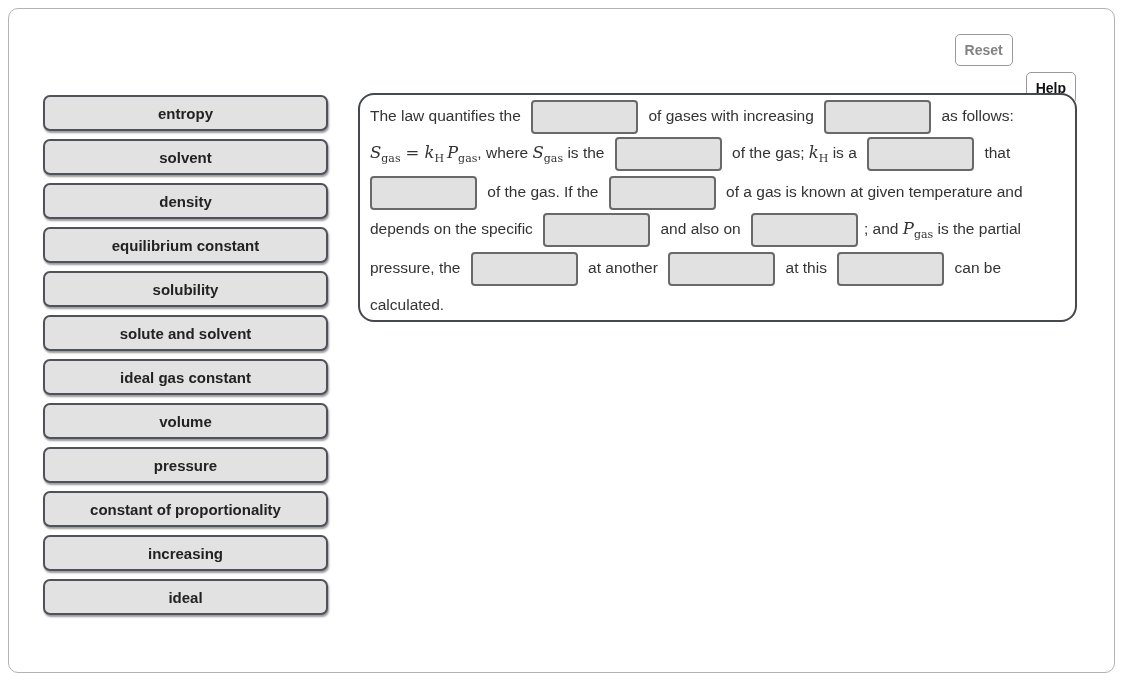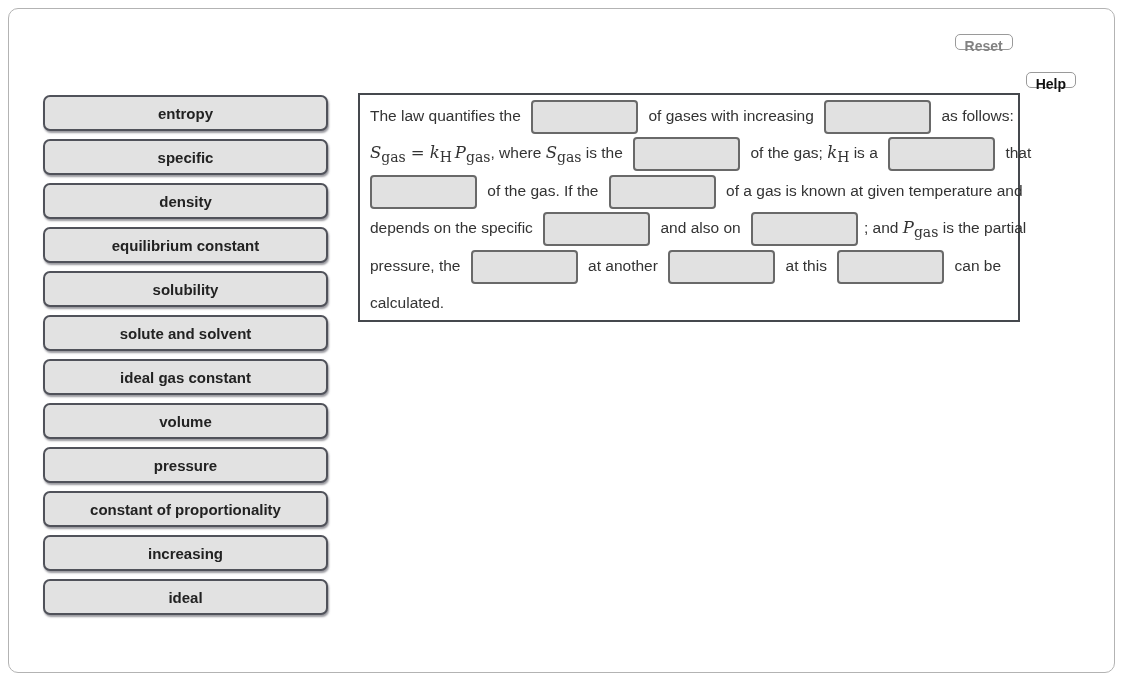--- a/index.html
+++ b/index.html
@@ -9,70 +9,70 @@
   }
   .frame {
     position:absolute; left:8px; top:8px; width:1105px; height:663px;
     border:1px solid #b3b3b3; border-radius:10px; background:#fff;
   }
   
   .toolbar { position:absolute; top:34px; right:47px; display:flex; gap:13px; }
   .btn {
     font-family:"Liberation Sans", sans-serif; font-weight:bold; font-size:14px;
     background:#fff; border:1px solid #9a9a9a; border-radius:5px;
-    padding:2px 9px; height:16px; line-height:18px; cursor:pointer;
+    padding:2px 9px; height:32px; line-height:18px; cursor:pointer;
   }
   .btn-reset { color:#828282; }
   .btn-help  { color:#111;margin-top:38px; }
 
   
   .tiles { position:absolute; left:43px; top:95px; width:285px; }
   .tile {
     box-sizing:border-box; height:36px; margin-bottom:8px;
     background:#e2e2e2; border:2px solid #50525a; border-radius:7px;
     box-shadow:1px 2px 2px rgba(70,70,80,0.55);
     display:flex; align-items:center; justify-content:center;
     font-weight:bold; font-size:15px; color:#222; cursor:pointer; user-select:none;
   }
 
   
   .panel {
-    position:absolute; left:358px; top:93px; width:662px; height:229px;
+    position:absolute; left:358px; top:93px; width:719px; height:229px;
     box-sizing:border-box; background:#fff;
-    border:2px solid #45484d; border-radius:0;
+    border:2px solid #45484d; border-radius:16px;
     padding:2px 10px; font-size:15.5px; color:#333;
   }
   .pline { line-height:37px; white-space:nowrap; }
   .blank {
     display:inline-block; width:107px; height:34px; box-sizing:border-box;
     background:#e1e1e1; border:2px solid #696969; border-radius:4px;
     vertical-align:middle; margin:0 6px; cursor:pointer;
   }
   .pline .blank:first-child { margin-left:0; }
 
   
   .math { font-family:"DejaVu Serif", serif; font-size:16.5px; }
   .mi  { font-style:italic; }
-  .msub { font-size:14px; font-style:normal; position:relative; top:4px; letter-spacing:0; }
+  .msub { font-size:11px; font-style:normal; position:relative; top:4px; letter-spacing:0; }
   .mo  { margin:0 5px; }
   .msp { margin-left:3px; }
 </style>
 </head>
 <body>
 
 <div class="frame"></div>
 
 <div class="toolbar">
   <button class="btn btn-reset">Reset</button>
   <button class="btn btn-help">Help</button>
 </div>
 
 <div class="tiles">
   <div class="tile">entropy</div>
-  <div class="tile">specific</div>
+  <div class="tile">solvent</div>
   <div class="tile">density</div>
   <div class="tile">equilibrium constant</div>
   <div class="tile">solubility</div>
   <div class="tile">solute and solvent</div>
   <div class="tile">ideal gas constant</div>
   <div class="tile">volume</div>
   <div class="tile">pressure</div>
   <div class="tile">constant of proportionality</div>
   <div class="tile">increasing</div>
   <div class="tile">ideal</div>

